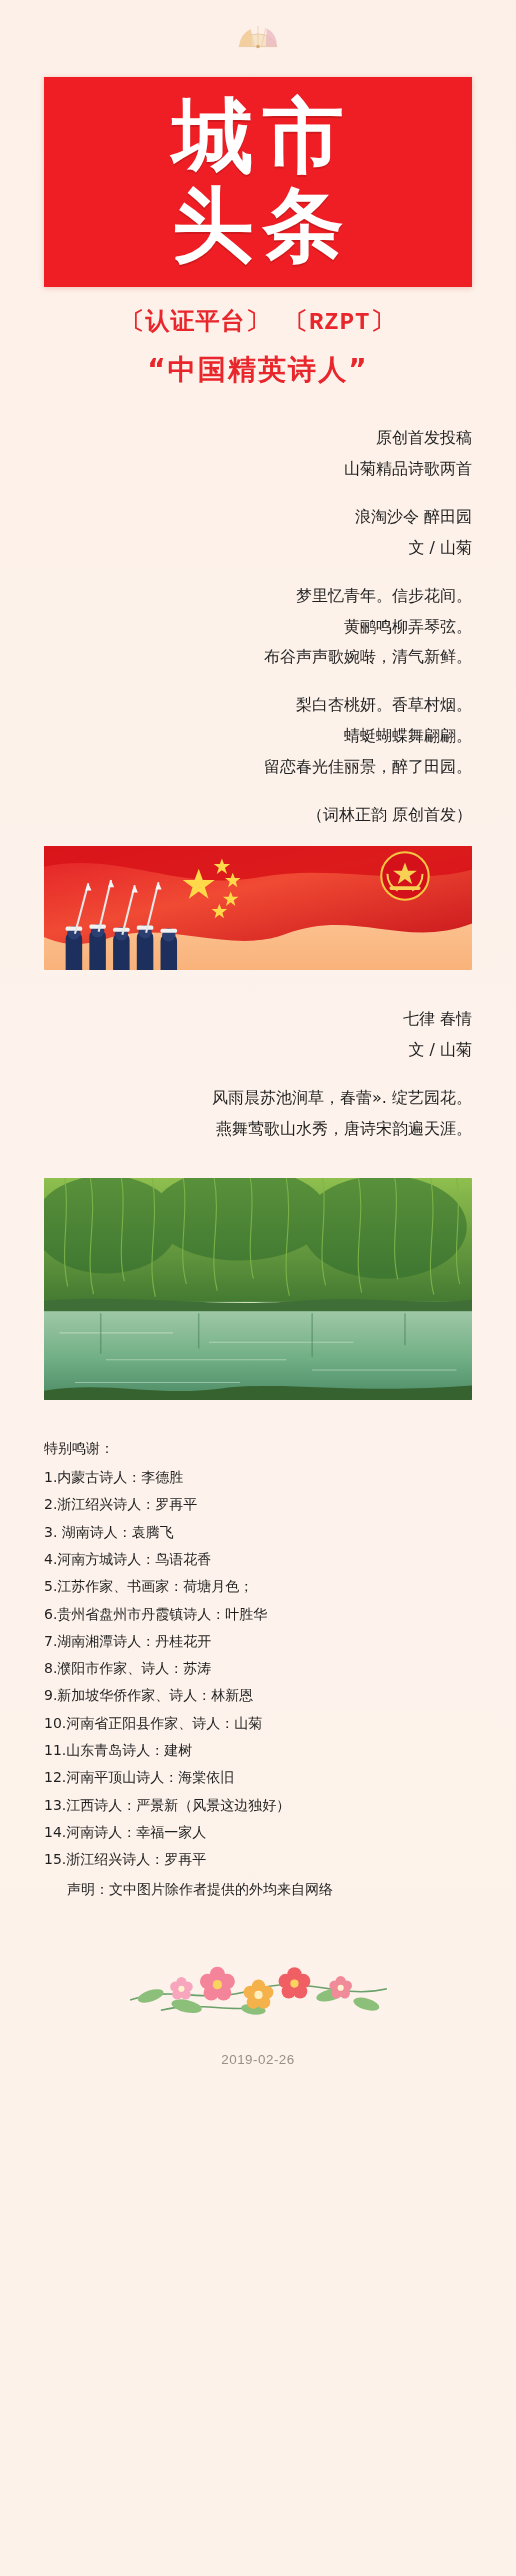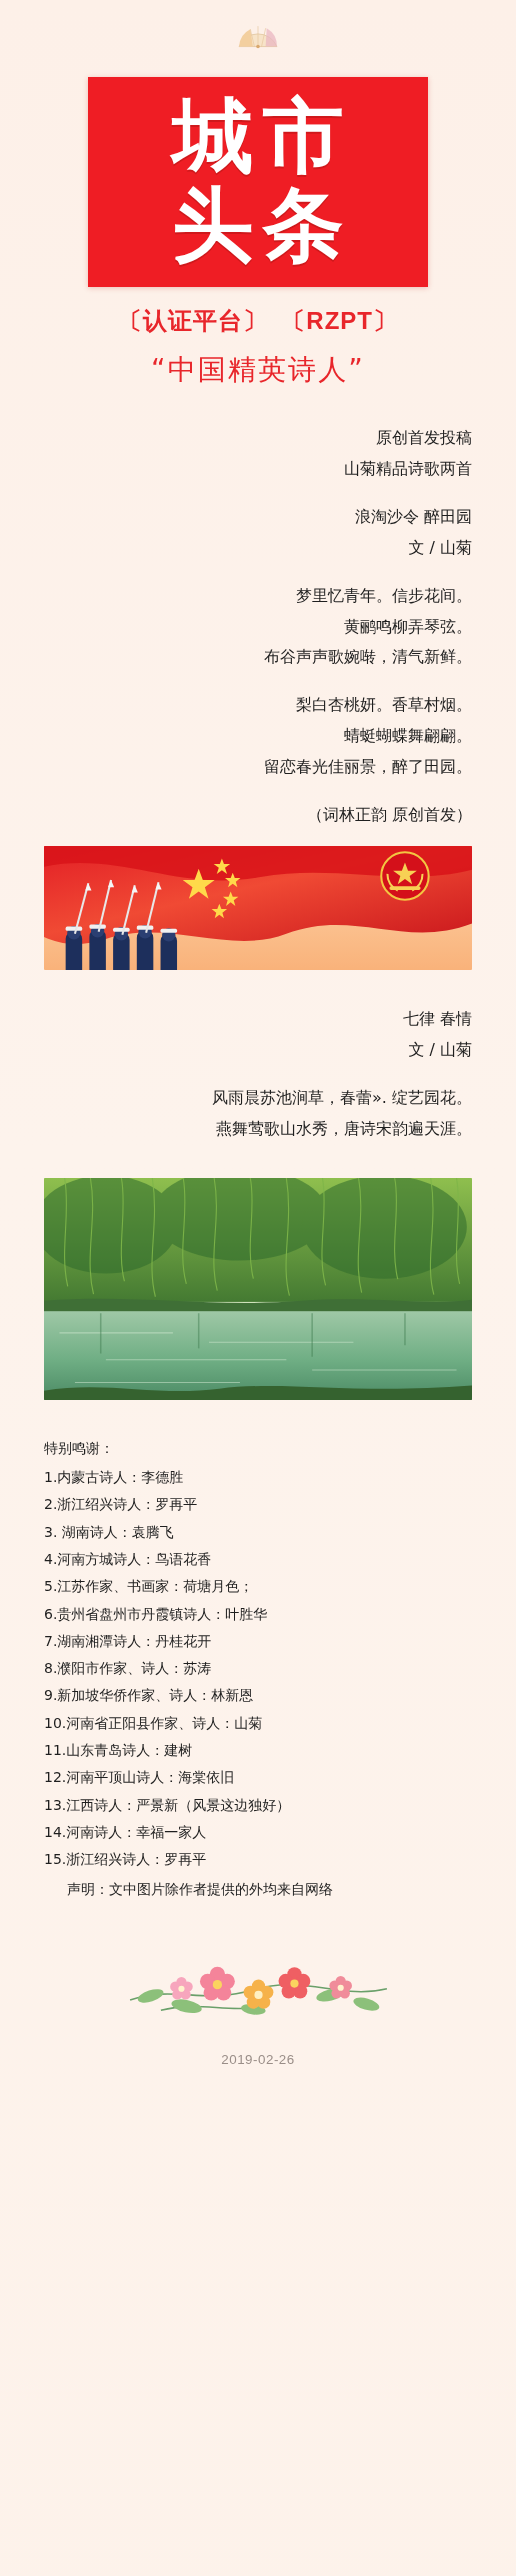--- a/index.html
+++ b/index.html
@@ -30,21 +30,21 @@
     position: absolute;
     left: 50%;
     top: 20.6px;
     transform: translateX(-50%);
     width: 44px;
     height: 30px;
   }
 
   
   .masthead {
-    width: 340px;
+    width: 428px;
     margin: 0 auto;
     background: #ef1d24;
     padding: 15.5px 0 17.5px 0;
     text-align: center;
     box-shadow: 0 1px 5.2px rgba(190,40,30,.25);
   }
   .masthead .line1,
   .masthead .line2 {
     color: #ffffff;
     font-family: "DejaVu Sans", "Liberation Sans", sans-serif;
@@ -62,28 +62,28 @@
   .subbanner {
     width: 428px;
     margin: 17.5px auto 0 auto;
     text-align: center;
   }
   .subbanner .tags {
     color: #e8262b;
     font-size: 24px;
     font-weight: bold;
     letter-spacing: 1px;
-    font-family: Liberation Sans, sans-serif;
+    font-family: Liberation Mono, monospace;
   }
   .subbanner .tags .gap { display: inline-block; width: 13.4px; }
   .subbanner .quote {
     margin-top: 14.4px;
     color: #e8262b;
     font-size: 28px;
-    font-weight: normal;
+    font-weight: bold;
     letter-spacing: 2.1px;
     font-family: "DejaVu Sans", "Liberation Sans", sans-serif;
   }
 
   
   .content {
     width: 428px;
     margin: 0 auto;
     padding-top: 34px;
     font-size: 16px;

